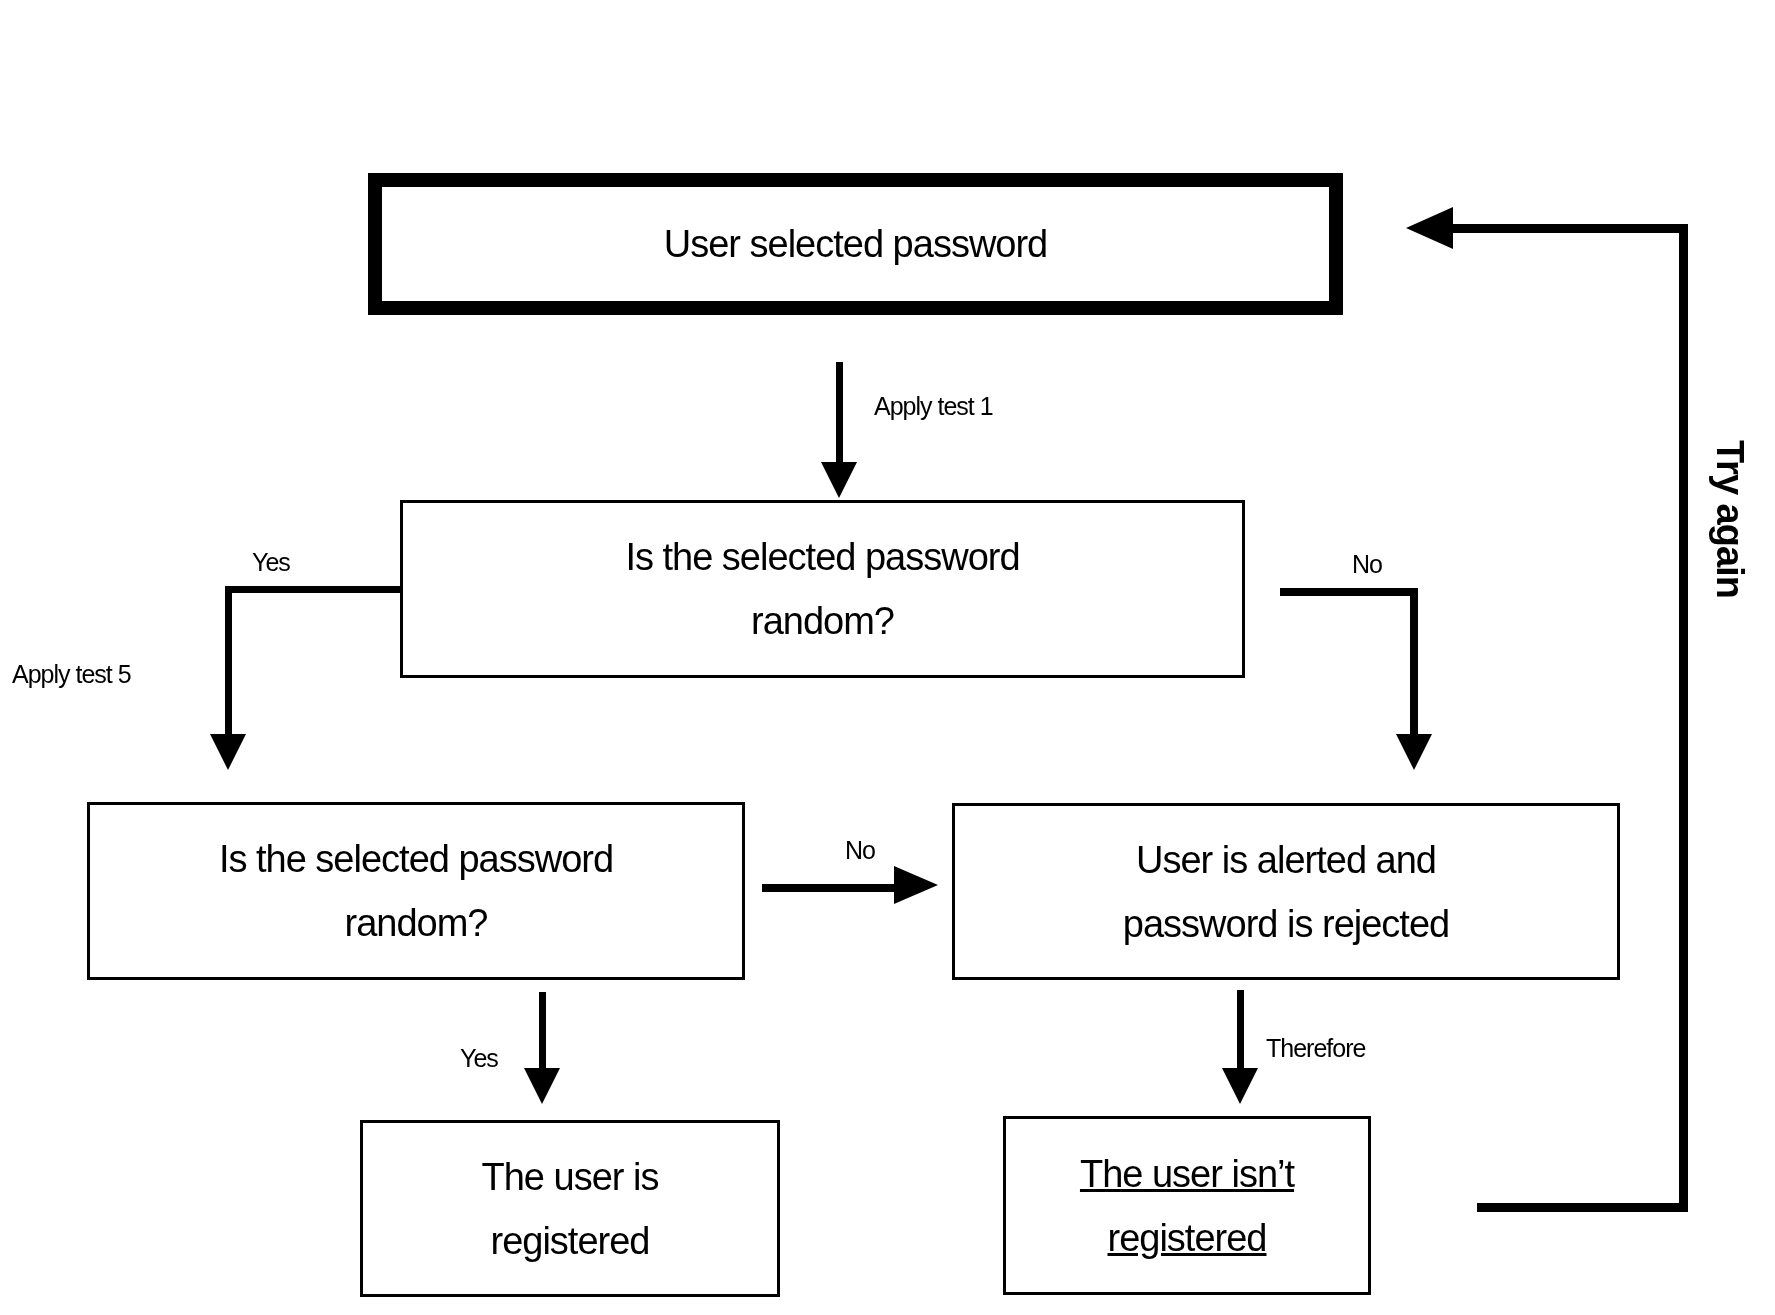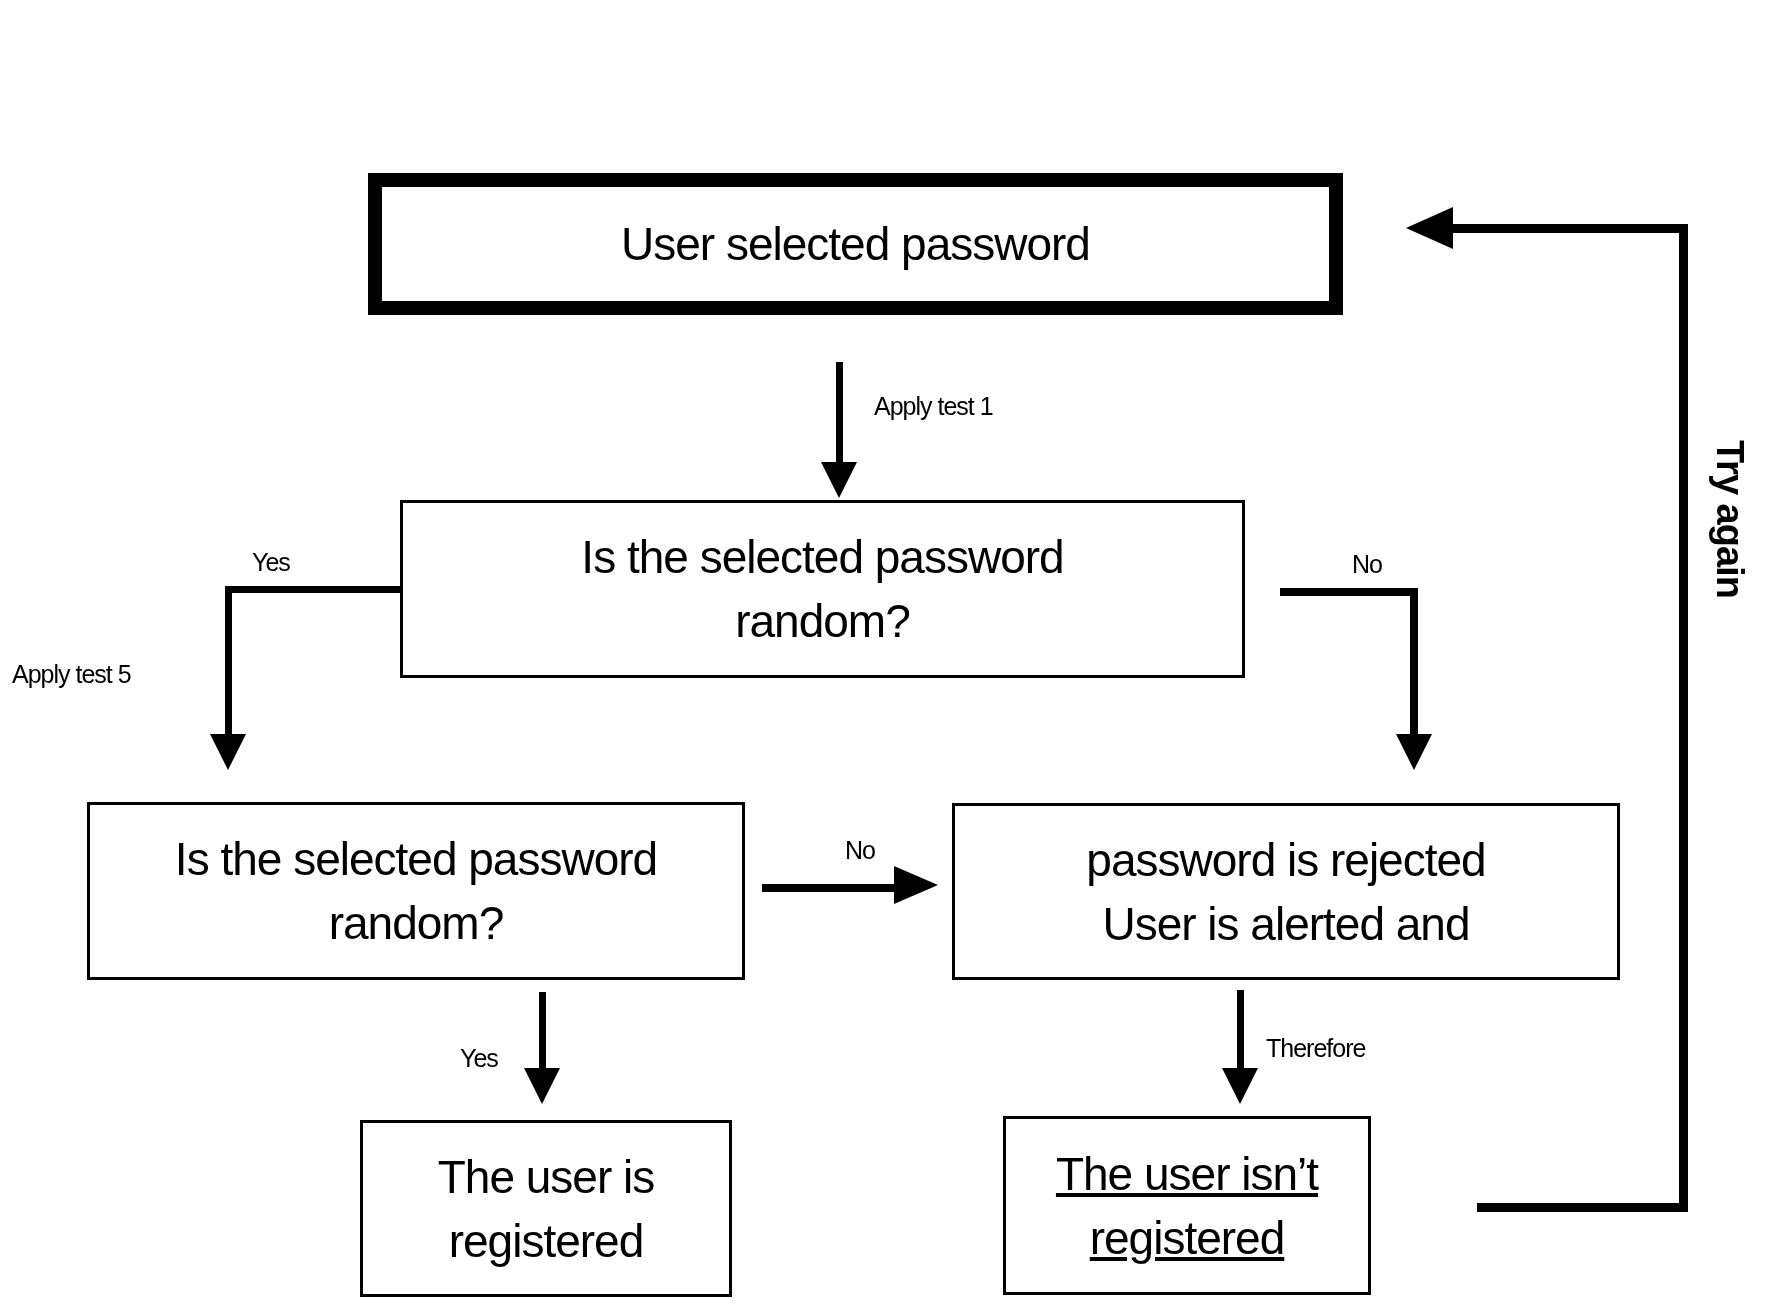--- a/index.html
+++ b/index.html
@@ -28,29 +28,29 @@
 
   
   .node{
     position:absolute;
     box-sizing:border-box;
     background:var(--paper);
     border:3px solid var(--ink);
     display:flex; flex-direction:column;
     justify-content:center; align-items:center;
     text-align:center;
-    font-size:46px; line-height:64px;
+    font-size:38px; line-height:64px;
     letter-spacing:-1px;
   }
   .node span{display:block;}
   #box-start{left:368px; top:173px; width:975px; height:142px; border-width:14px;}
   #box-test1{left:400px; top:500px; width:845px; height:178px;}
   #box-test2{left:87px;  top:802px; width:658px; height:178px;}
   #box-alert{left:952px; top:803px; width:668px; height:177px;}
-  #box-registered{left:360px; top:1120px; width:372px; height:177px;}
+  #box-registered{left:360px; top:1120px; width:420px; height:177px;}
   #box-notregistered{left:1003px; top:1116px; width:368px; height:179px;text-decoration:underline;}
 
   
   .line{position:absolute; background:var(--ink);}
   #e-apply1-v   {left:836px;  top:362px;  width:7px;   height:103px;}
   #e-yes1-h     {left:225px;  top:586px;  width:175px; height:7px;}
   #e-yes1-v     {left:225px;  top:586px;  width:7px;   height:150px;}
   #e-no1-h      {left:1280px; top:588px;  width:138px; height:8px;}
   #e-no1-v      {left:1410px; top:588px;  width:8px;   height:148px;}
   #e-no2-h      {left:762px;  top:884px;  width:132px; height:8px;}
@@ -109,22 +109,22 @@
     <span>Is the selected password</span>
     <span>random?</span>
   </div>
 
   <div class="node" id="box-test2">
     <span>Is the selected password</span>
     <span>random?</span>
   </div>
 
   <div class="node" id="box-alert">
+    <span>User is alerted and</span>
     <span>password is rejected</span>
-    <span>User is alerted and</span>
   </div>
 
   <div class="node" id="box-registered">
     <span>The user is</span>
     <span>registered</span>
   </div>
 
   <div class="node" id="box-notregistered">
     <span>The user isn’t</span>
     <span>registered</span>

